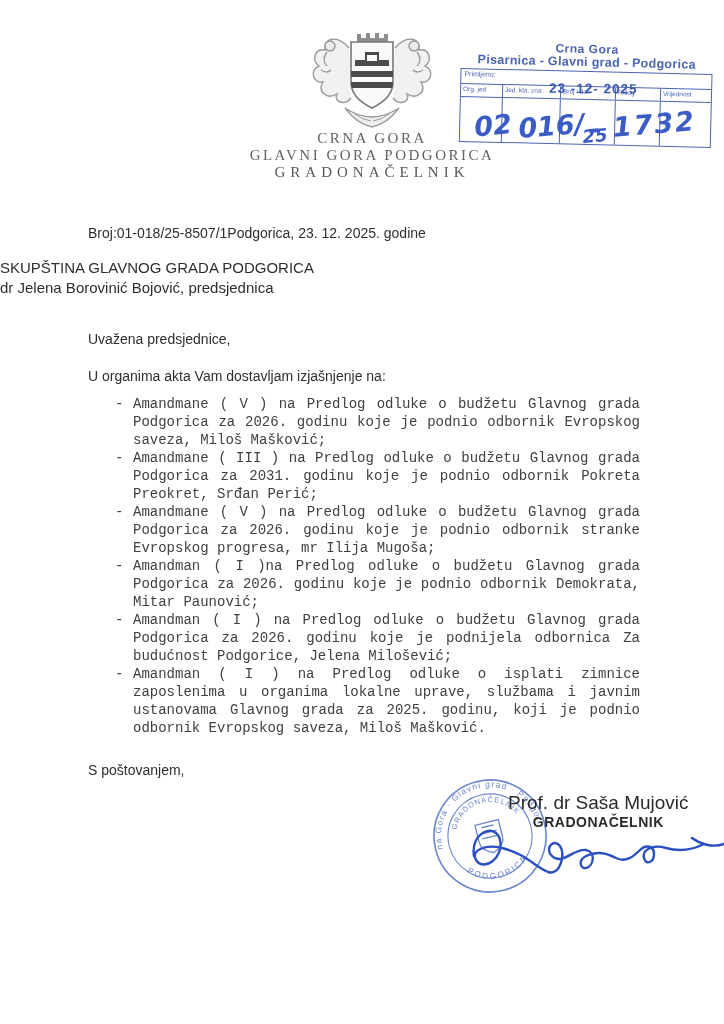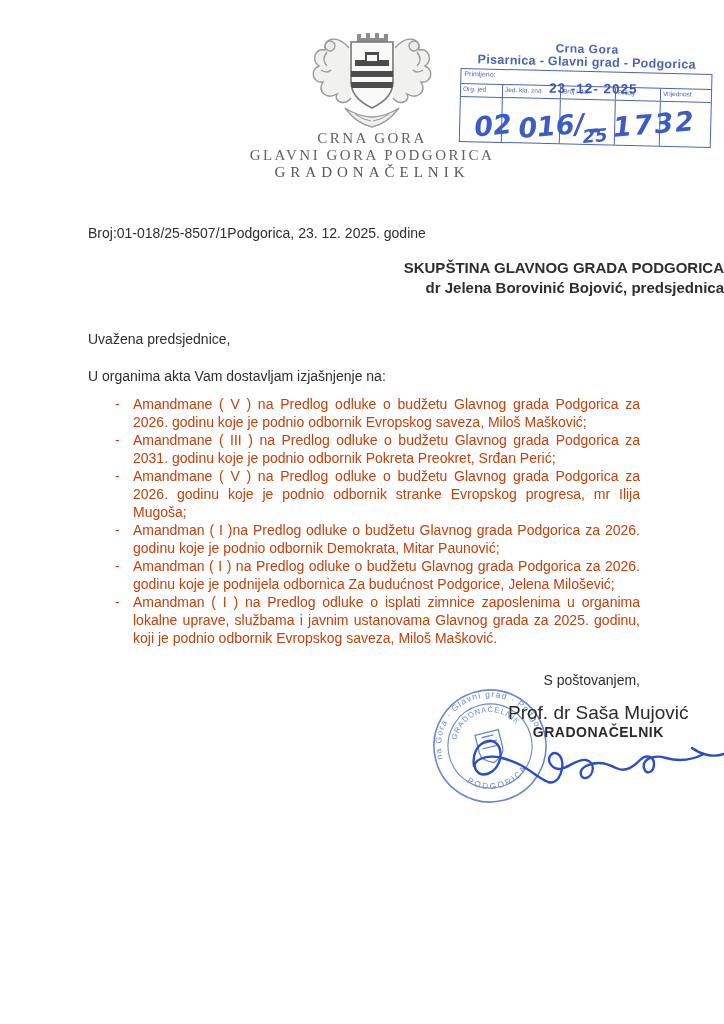--- a/index.html
+++ b/index.html
@@ -33,31 +33,31 @@
     letter-spacing:1px; color:#2d4aa6; white-space:nowrap; transform:rotate(-.8deg);
   }
   .hw { position:absolute; font-family:"DejaVu Sans", sans-serif; font-style:italic; color:#2b4fc0; font-weight:bold; }
   .hw1 { left:14px; top:40px; font-size:27px; transform:rotate(-7deg); }
   .hw2 { left:58px; top:38px; font-size:27px; transform:rotate(-6deg); }
   .hw2 small { font-size:18px; position:relative; top:10px; left:-3px; }
   .hw3 { left:128px; top:36px; font-size:27px; transform:rotate(-6deg); letter-spacing:2px; }
   
   .ref-row { display:flex; margin:44px 82px 0 88px; font-size:14px; }
   
-  .recipient { text-align:right; margin-top:17px; font-size:15px; font-weight:bold; line-height:20px; }
+  .recipient { text-align:left; margin-top:17px; font-size:15px; font-weight:normal; line-height:20px; }
   
   .salutation { margin:33px 84px 16px 88px; font-size:14px; }
   .intro { margin:21px 84px 0 88px; font-size:14px; }
   ul.amend-list { list-style:none; margin:11px 84px 0 115px; }
   ul.amend-list li {
     position:relative; padding-left:18px; font-size:14px; line-height:18px;
-    text-align:justify; color:#c2410c;
+    text-align:justify; color:#404040;font-family:Liberation Mono, monospace;
   }
   ul.amend-list li::before { content:"-"; position:absolute; left:0; top:0; }
-  .closing { margin:25px 84px 0 88px; font-size:14px;text-align:right; }
+  .closing { margin:25px 84px 0 88px; font-size:14px; }
   
   .sig-area { position:relative; height:180px; margin:0 0 0 88px; }
   .seal { position:absolute; left:342px; top:-2px; transform:rotate(-14deg); opacity:.85; }
   .sig-text { position:absolute; left:420px; top:14px; text-align:center; }
   .sig-name { font-size:19px; font-weight:normal; color:#2a2a2a; white-space:nowrap; }
   .sig-title { font-size:14px; font-weight:bold; letter-spacing:.5px; color:#2a2a2a; }
   .scrawl { position:absolute; left:368px; top:36px; }
 </style>
 </head>
 <body>

